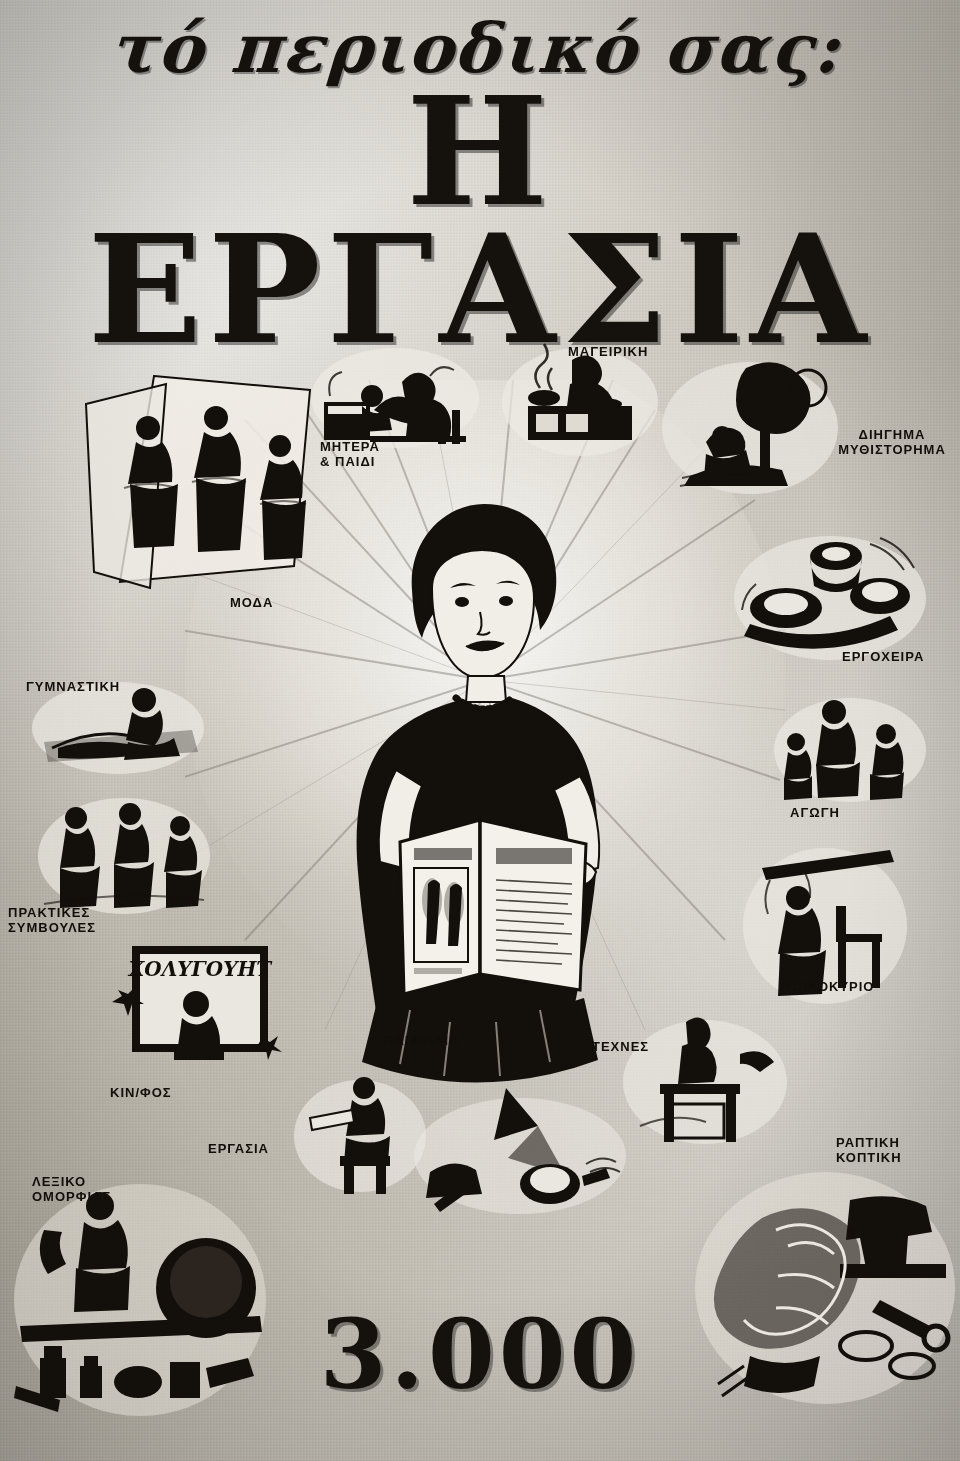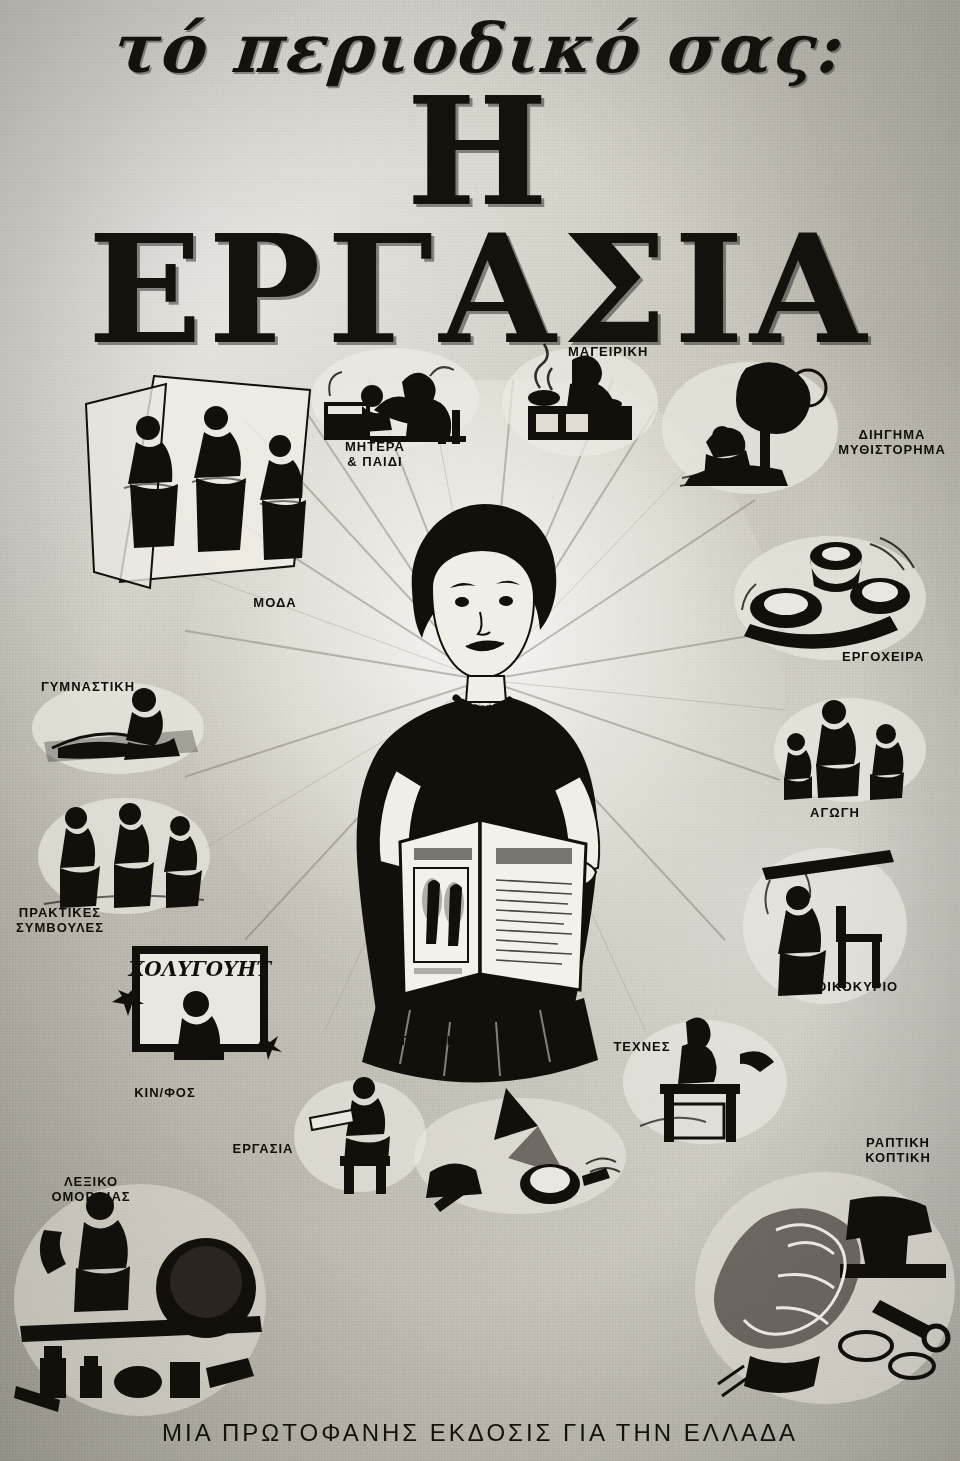--- a/index.html
+++ b/index.html
@@ -94,21 +94,20 @@
   }
   .cap {
     position: absolute;
     font-family: "Liberation Sans", sans-serif;
     font-weight: bold;
     font-size: 13px;
     letter-spacing: 1px;
     line-height: 1.15;
     color: #14100c;
     z-index: 4;
-    text-align: center;
     white-space: pre-line;
   }
   
   .price-wrap {
     position: absolute;
     left: 0; right: 0;
     bottom: 58px;
     text-align: center;
     z-index: 6;
   }
@@ -409,21 +408,21 @@
       <path d="M86 34 q12 12 22 0 q10 16 6 38 l-34 2 Z"></path>
       <path d="M80 74 q26 10 40 -2 l-4 44 l-36 2 Z"></path>
       <circle cx="146" cy="36" r="10"></circle>
       <path d="M136 46 q12 10 20 0 q10 14 6 34 l-32 2 Z"></path>
       <path d="M132 82 q24 8 36 -2 l-4 36 l-32 2 Z"></path>
     </g>
     <g stroke="#15110d" stroke-width="2" fill="none" opacity="0.6">
       <path d="M10 114 q80 -14 160 -4"></path>
     </g>
   </svg>
-  <div class="cap" style="left:0px; top:906px; width:120px;">ΠΡΑΚΤΙΚΕΣ
+  <div class="cap" style="left:0px; top:906px; width:120px;padding-left:8px;">ΠΡΑΚΤΙΚΕΣ
 ΣΥΜΒΟΥΛΕΣ</div>
 
   <svg class="vign" style="left:740px; top:840px;" width="170" height="170" viewBox="0 0 170 170">
     <ellipse cx="85" cy="86" rx="82" ry="78" fill="rgba(234,231,224,0.65)"></ellipse>
     <g class="ink">
       <path d="M22 28 L150 10 L154 22 L26 40 Z"></path>
       <circle cx="58" cy="58" r="12"></circle>
       <path d="M46 70 q14 12 26 -2 q12 18 8 44 l-42 2 Z"></path>
       <path d="M40 112 q28 10 46 -2 l-4 44 l-44 2 Z"></path>
       <rect x="96" y="94" width="46" height="8"></rect>
@@ -550,18 +549,18 @@
       <g stroke="#15110d" stroke-width="3" fill="none">
         <path d="M54 206 l-26 18"></path>
         <path d="M60 216 l-28 20"></path>
       </g>
     </g>
   </svg>
   <div class="cap" style="left:836px; top:1136px; width:124px;">ΡΑΠΤΙΚΗ
 ΚΟΠΤΙΚΗ</div>
 
   <div class="price-wrap">
+    <div class="price">3.000</div>
   </div>
 
-  <div class="tagline">ΜΙΑ ΠΡΩΤΟΦΑΝΗΣ ΕΚΔΟΣΙΣ ΓΙΑ ΤΗΝ ΕΛΛΑΔΑ</div>
 
   <div class="vignette"></div>
 </div>
 
 </body></html>

